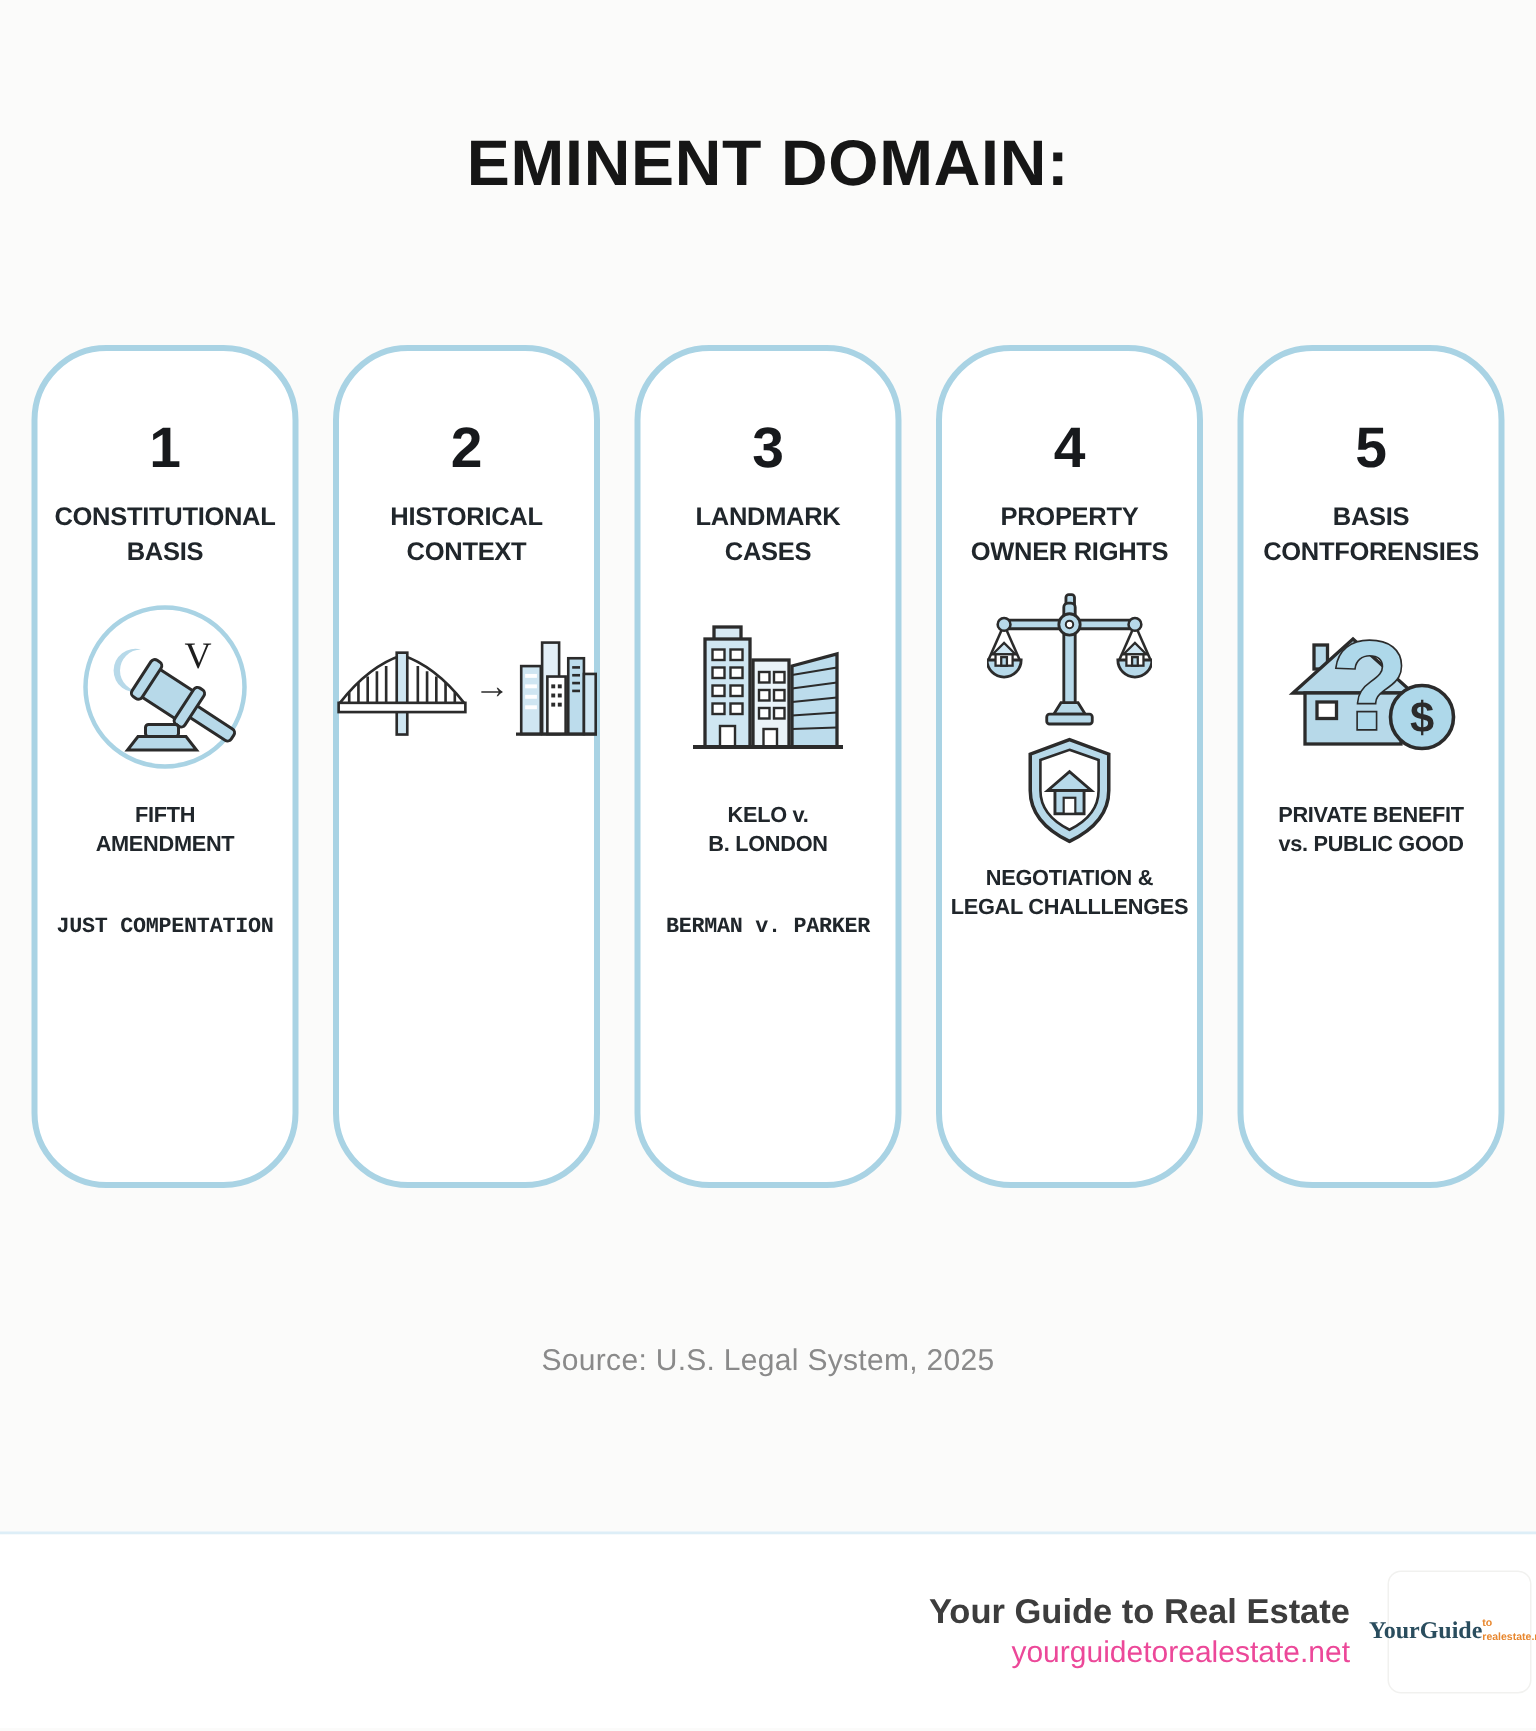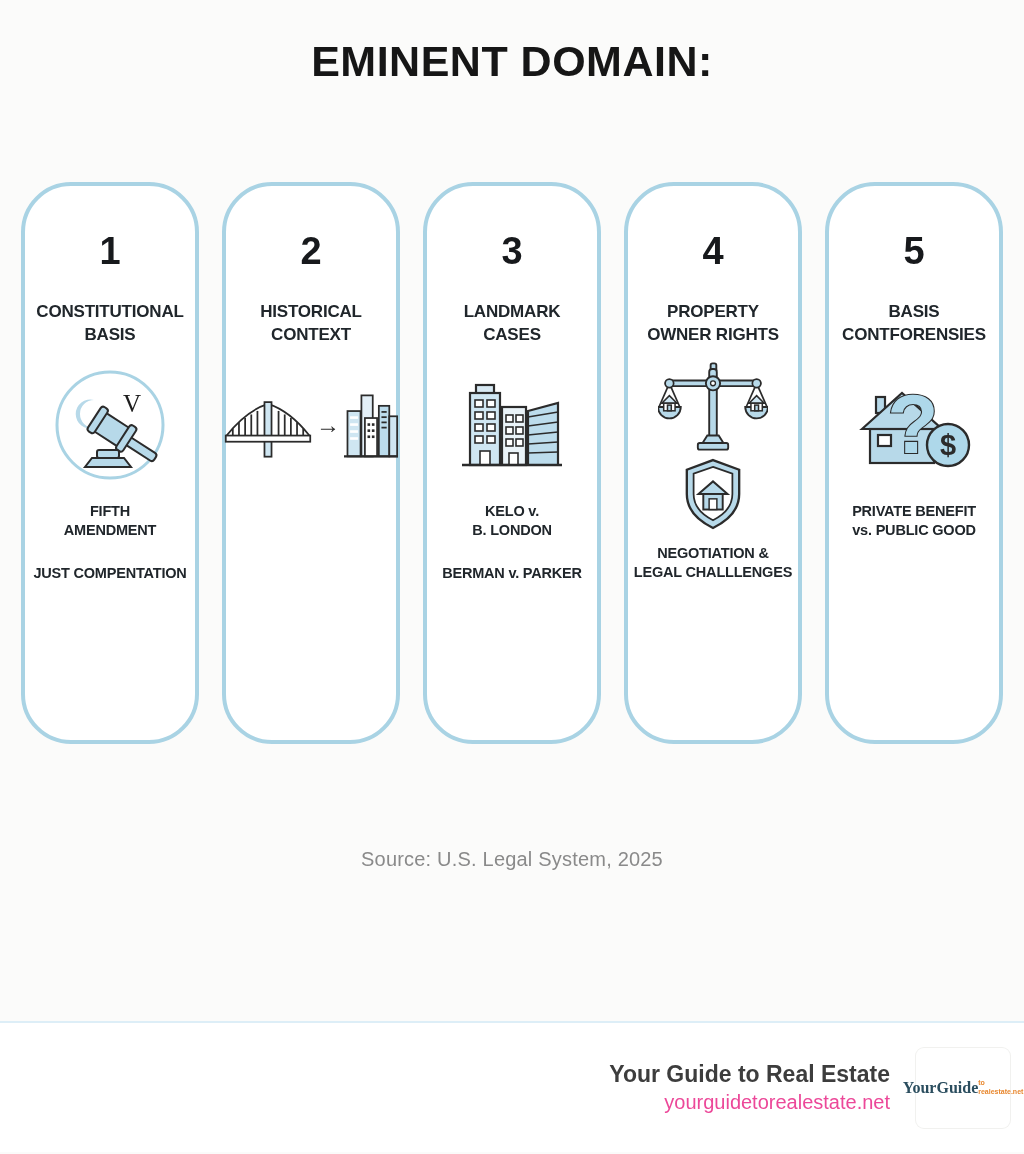--- a/index.html
+++ b/index.html
@@ -9,21 +9,21 @@
     background: #fbfbfa;
     color: #1d1d1d;
     overflow: hidden;
   }
   .main {
     height: 1023px;
     border-bottom: 2px solid #ddeef7;
     background: #fbfbfa;
   }
   .title-block {
-    padding-top: 36px;
+    padding-top: 84px;
     text-align: center;
     font-weight: 800;
     font-size: 43px;
     line-height: 50px;
     letter-spacing: 0.5px;
     color: #161616;
   }
   .cards-row {
     margin-top: 96px;
     padding: 0 21px;
@@ -42,21 +42,21 @@
     text-align: center;
   }
   .card-number {
     margin-top: 46px;
     font-size: 38px;
     font-weight: 800;
     line-height: 1;
     color: #17191c;
   }
   .card-title {
-    margin-top: 31px;
+    margin-top: 16px;
     font-size: 17px;
     font-weight: 700;
     line-height: 1.35;
     letter-spacing: -0.2px;
     color: #20262b;
     white-space: pre-line;
   }
   .icon-slot {
     margin-top: 8px;
     height: 140px;
@@ -77,36 +77,36 @@
   .arrow-glyph { font-size: 24px; font-weight: 600; color: #2b2b2b; line-height: 1; }
   .cap {
     margin-top: 7px;
     font-size: 14.5px;
     font-weight: 700;
     line-height: 1.32;
     letter-spacing: -0.2px;
     color: #20262b;
     white-space: pre-line;
   }
-  .cap2 { margin-top: 24px; }
+  .cap2 { margin-top: 36px; font-family: Liberation Mono, monospace; }
   .source-line {
     margin-top: 104px;
     text-align: center;
     font-size: 20px;
     color: #8a8a8a;
     letter-spacing: 0.2px;
   }
   .footer {
     height: 129px;
     background: #ffffff;
     display: flex;
     align-items: center;
     justify-content: flex-end;
     gap: 26px;
-    padding-right: 14px;
+    padding-right: 4px;
   }
   .footer-text { text-align: right; }
   .footer-brand {
     font-size: 23px;
     font-weight: 700;
     color: #3d3d3d;
     line-height: 1.25;
   }
   .footer-site {
     font-size: 20px;

